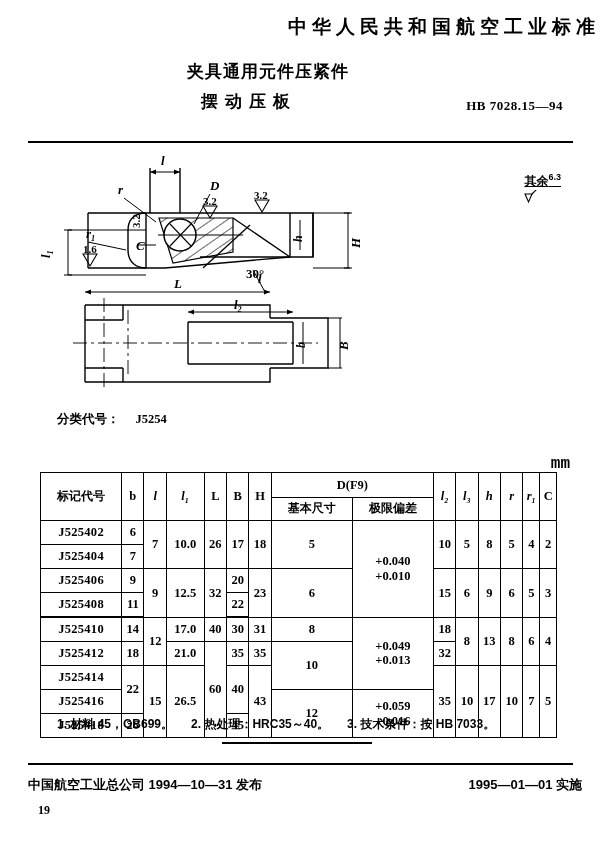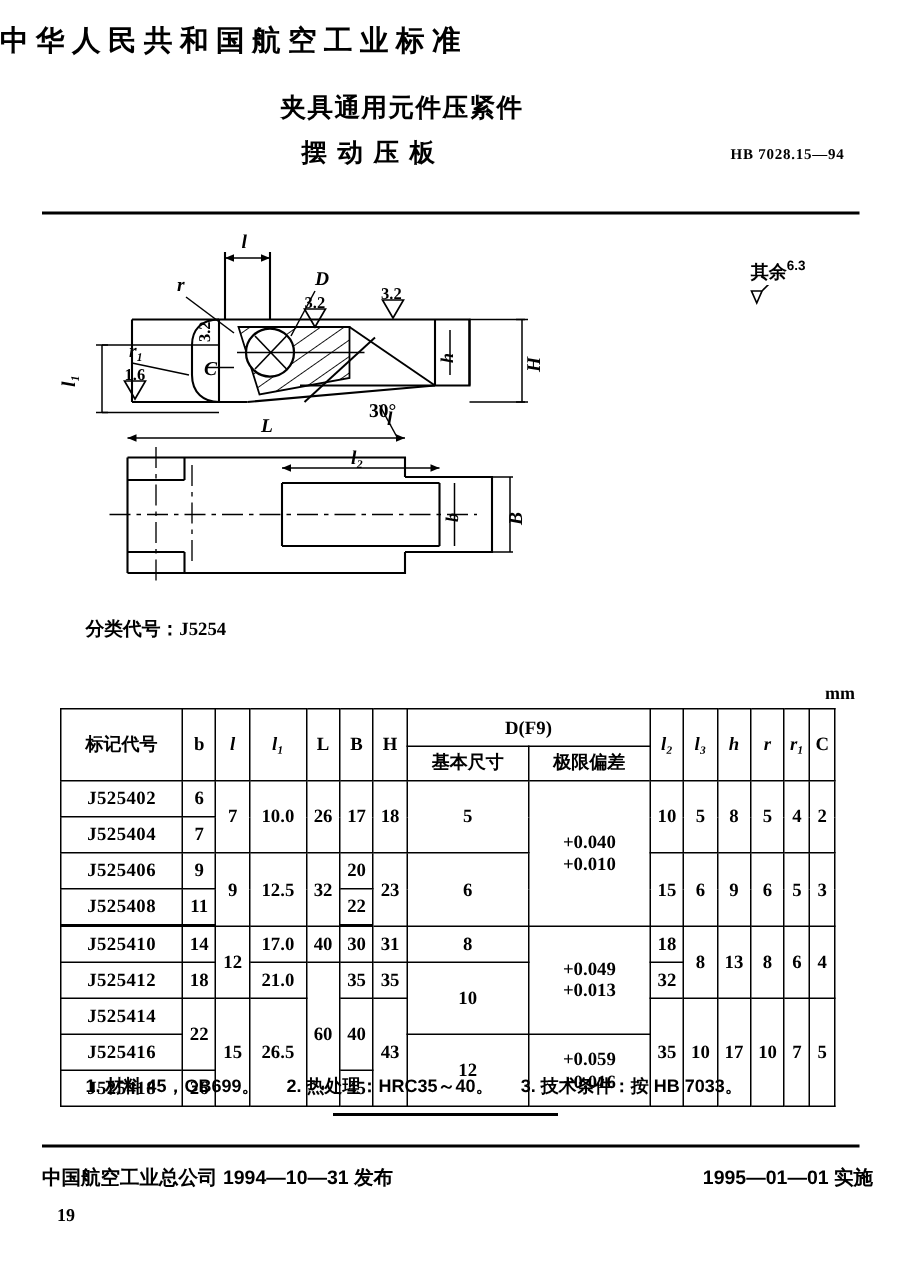--- a/index.html
+++ b/index.html
@@ -5,69 +5,69 @@
   html,body{margin:0;padding:0;background:#ffffff;}
   body{
     width:600px;height:845px;position:relative;overflow:hidden;
     font-family:"Liberation Serif","DejaVu Serif",serif;
     color:#000000;
   }
   .page{position:absolute;inset:0;}
 
   
   .nat-title{
-    position:absolute;left:0;top:14px;width:600px;text-align:left;
+    position:absolute;left:0;top:14px;width:600px;text-align:right;
     font-family:"Liberation Sans","DejaVu Sans",sans-serif;
     font-weight:bold;font-size:19px;letter-spacing:5px;
   }
   .doc-title{
     position:absolute;left:0;top:60px;width:536px;text-align:center;
     font-family:"Liberation Sans","DejaVu Sans",sans-serif;
     font-weight:bold;font-size:17px;letter-spacing:1px;
   }
   .doc-subtitle{
     position:absolute;left:0;top:90px;width:498px;text-align:center;
     font-family:"Liberation Sans","DejaVu Sans",sans-serif;
     font-weight:bold;font-size:17px;letter-spacing:7px;
   }
   .std-no{
     position:absolute;right:37px;top:98px;
     font-family:"Liberation Serif","DejaVu Serif",serif;
-    font-weight:bold;font-size:10px;letter-spacing:0.5px;
+    font-weight:bold;font-size:13px;letter-spacing:0.5px;
   }
   .rule-top{position:absolute;left:28px;top:141px;width:545px;height:2px;background:#000;}
   .rule-bottom{position:absolute;left:28px;top:763px;width:545px;height:2px;background:#000;}
 
   
   .drawing{position:absolute;left:28px;top:150px;width:545px;height:258px;}
   .drawing svg{display:block;}
   .misc-note{
-    position:absolute;right:36px;top:22px;
-    font-family:"Liberation Sans","DejaVu Sans",sans-serif;
-    font-weight:bold;font-size:12px;white-space:nowrap;
+    position:absolute;right:12px;top:22px;
+    font-family:"Liberation Sans","DejaVu Sans",sans-serif;
+    font-weight:bold;font-size:12px;white-space:nowrap;text-decoration:underline;
   }
   .misc-note .rv{font-size:9px;vertical-align:super;}
 
   
   .meta{
     position:absolute;left:57px;
     font-family:"Liberation Sans","DejaVu Sans",sans-serif;
     font-weight:bold;font-size:12.5px;white-space:nowrap;
   }
   .meta.m1{top:411px;}
   .meta.m2{top:431px;}
   .meta .it{font-family:"Liberation Serif","DejaVu Serif",serif;font-style:italic;font-weight:bold;}
-  .meta .rm{font-family:"Liberation Serif","DejaVu Serif",serif;font-weight:bold;font-style:normal;}
+  .meta .rm{font-family:"Liberation Serif","DejaVu Serif",serif;font-weight:bold;font-style:normal;margin-left:16px;}
   .meta .gap{display:inline-block;width:16px;}
   .meta .gap2{display:inline-block;width:34px;}
 
   .unit{
     position:absolute;right:30px;top:455px;
-    font-family:Liberation Serif, serif;
-    font-weight:bold;font-size:12px;
+    font-family:Liberation Mono, monospace;
+    font-weight:bold;font-size:16px;
   }
 
   
   table.spec{
     position:absolute;left:40px;top:472px;width:517px;
     border-collapse:collapse;
     font-family:"Liberation Serif","DejaVu Serif",serif;
     font-size:12.5px;font-weight:bold;
   }
   table.spec th,table.spec td{

